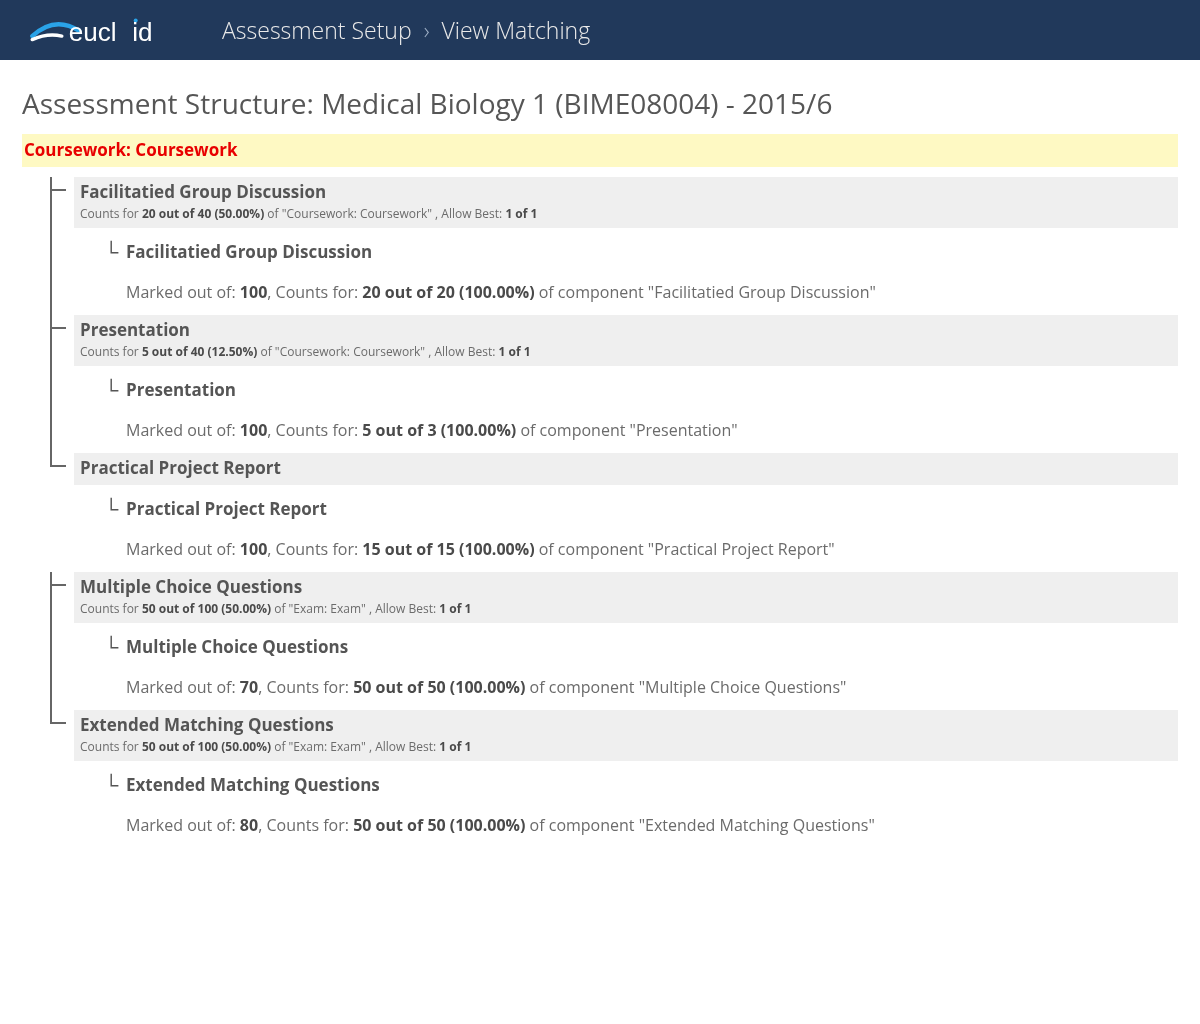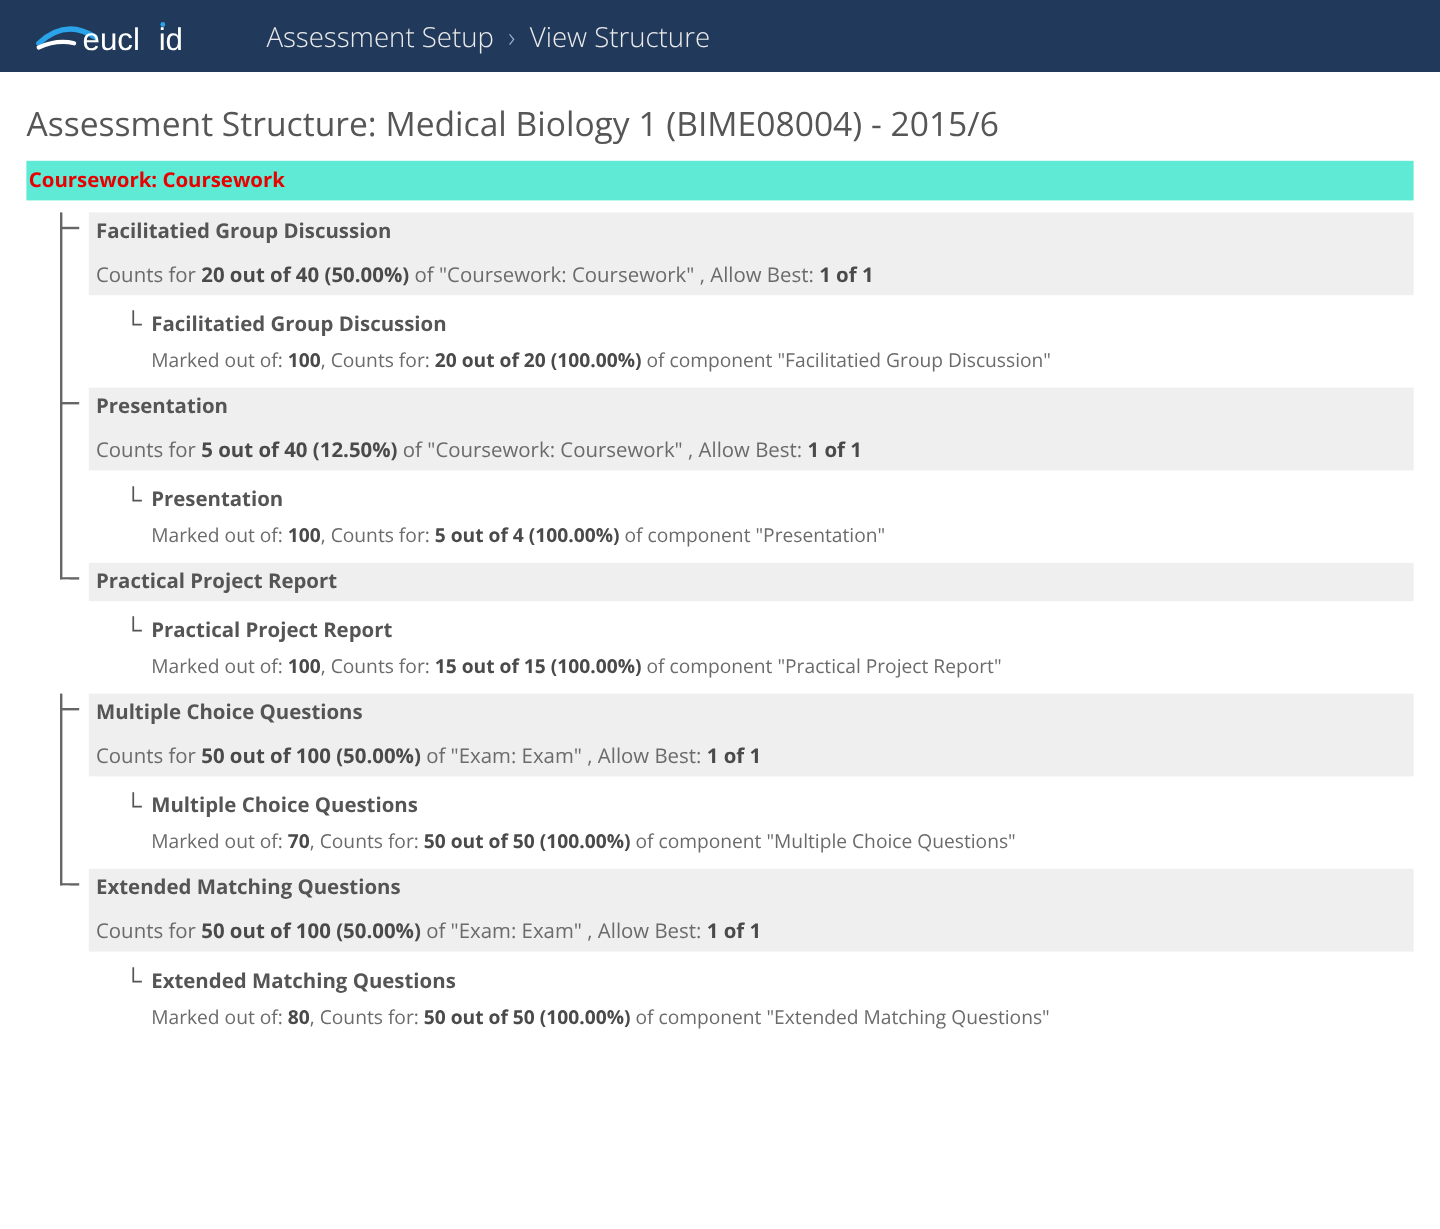--- a/index.html
+++ b/index.html
@@ -5,56 +5,56 @@
 * { box-sizing: border-box; margin: 0; padding: 0; }
 body { font-family: "Segoe UI", "Open Sans", Arial, sans-serif; background: #fff; color: #333; }
 .header { background: #21395b; color: #fff; display: flex; align-items: center; padding: 10px 22px; }
 .logo { display: flex; align-items: center; margin-right: 30px; text-align: center; }
 .logo svg { height: 40px; }
 .breadcrumb { font-size: 23px; font-weight: 300; color: #eaeaea; }
 .breadcrumb .sep { margin: 0 6px; color: #9fb0c7; }
 .content { padding: 24px 22px; }
 .page-title { font-size: 28px; font-weight: 400; color: #565656; margin-bottom: 12px; }
 .subtitle { font-size: 19px; color: #6b6b6b; font-weight: 400; margin-bottom: 16px; }
-.section-hdr { background: #5eead4; padding: 4px 2px 6px 2px; margin-top: 6px; }
+.section-hdr { background: #fef9c3; padding: 4px 2px 6px 2px; margin-top: 6px; }
 .section-title { color: #e80000; font-weight: 700; font-size: 17px; }
 .section-sub { color: #6b6b6b; font-size: 16px; margin-top: 2px; }
 .section-sub b { color: #4a4a4a; }
 .tree { margin-left: 22px; margin-top: 10px; position: relative; }
 .tree::before { content: ""; position: absolute; left: 6px; top: 0; bottom: 14px; width: 2px; background: #666; }
 .comp { position: relative; padding-left: 30px; margin-bottom: 12px; }
 .comp::before { content: ""; position: absolute; left: 6px; top: 12px; width: 16px; height: 2px; background: #666; }
 .comp.last::after { content: ""; position: absolute; left: 4px; top: 14px; bottom: -20px; width: 10px; background: #fff; }
 .comp-hdr { background: #efefef; padding: 3px 6px 6px 6px; }
 .comp-title { font-weight: 700; color: #555; font-size: 17px; }
-.comp-sub { color: #6b6b6b; font-size: 17px; margin-top: 14px; }
+.comp-sub { color: #6b6b6b; font-size: 12px; margin-top: 2px; }
 .comp-sub b { color: #4a4a4a; }
 .item { position: relative; margin-left: 30px; margin-top: 12px; padding-left: 22px; }
 .item .corner { position: absolute; left: 0; top: -2px; font-size: 20px; color: #555; font-weight: 400; }
 .item-title { font-weight: 700; color: #555; font-size: 17px; }
-.item-sub { color: #6b6b6b; font-size: 16px; margin-top: 8px; }
+.item-sub { color: #6b6b6b; font-size: 16px; margin-top: 18px; }
 .item-sub b { color: #4a4a4a; }
 </style>
 </head>
 <body>
 
 <div class="header">
   <div class="logo">
     <svg viewBox="0 0 180 46" width="170">
       <path d="M4 30 Q 30 6 58 24" stroke="#2aa3e8" stroke-width="5" fill="none" stroke-linecap="round"></path>
       <path d="M4 34 Q 22 26 38 30" stroke="#ffffff" stroke-width="4" fill="none" stroke-linecap="round"></path>
       <text x="46" y="36" font-family="Segoe UI, Arial" font-size="30" fill="#ffffff" font-weight="400">eucl</text>
       <circle cx="123" cy="12" r="2.3" fill="#2aa3e8"></circle>
       <text x="119" y="36" font-family="Segoe UI, Arial" font-size="30" fill="#ffffff" font-weight="400">id</text>
     </svg>
   </div>
   <div class="breadcrumb">
     <span>Assessment Setup</span>
     <span class="sep">›</span>
-    <span>View Structure</span>
+    <span>View Matching</span>
   </div>
 </div>
 
 <div class="content">
   <h1 class="page-title">Assessment Structure: Medical Biology 1 (BIME08004) - 2015/6</h1>
   <div id="sections-root">
       <div class="section-hdr">
         <div class="section-title">Coursework: Coursework</div>
       </div>
       <div class="tree">
@@ -70,21 +70,21 @@
       </div>
         </div>
         <div class="comp">
           <div class="comp-hdr">
         <div class="comp-title">Presentation</div>
         <div class="comp-sub">Counts for <b>5 out of 40 (12.50%)</b> of "Coursework: Coursework" , Allow Best: <b>1 of 1</b></div>
       </div>
       <div class="item">
         <span class="corner">└</span>
         <div class="item-title">Presentation</div>
-        <div class="item-sub">Marked out of: <b>100</b>, Counts for: <b>5 out of 4 (100.00%)</b> of component "Presentation"</div>
+        <div class="item-sub">Marked out of: <b>100</b>, Counts for: <b>5 out of 3 (100.00%)</b> of component "Presentation"</div>
       </div>
         </div>
         <div class="comp last">
           <div class="comp-hdr">
         <div class="comp-title">Practical Project Report</div>
       </div>
       <div class="item">
         <span class="corner">└</span>
         <div class="item-title">Practical Project Report</div>
         <div class="item-sub">Marked out of: <b>100</b>, Counts for: <b>15 out of 15 (100.00%)</b> of component "Practical Project Report"</div>

